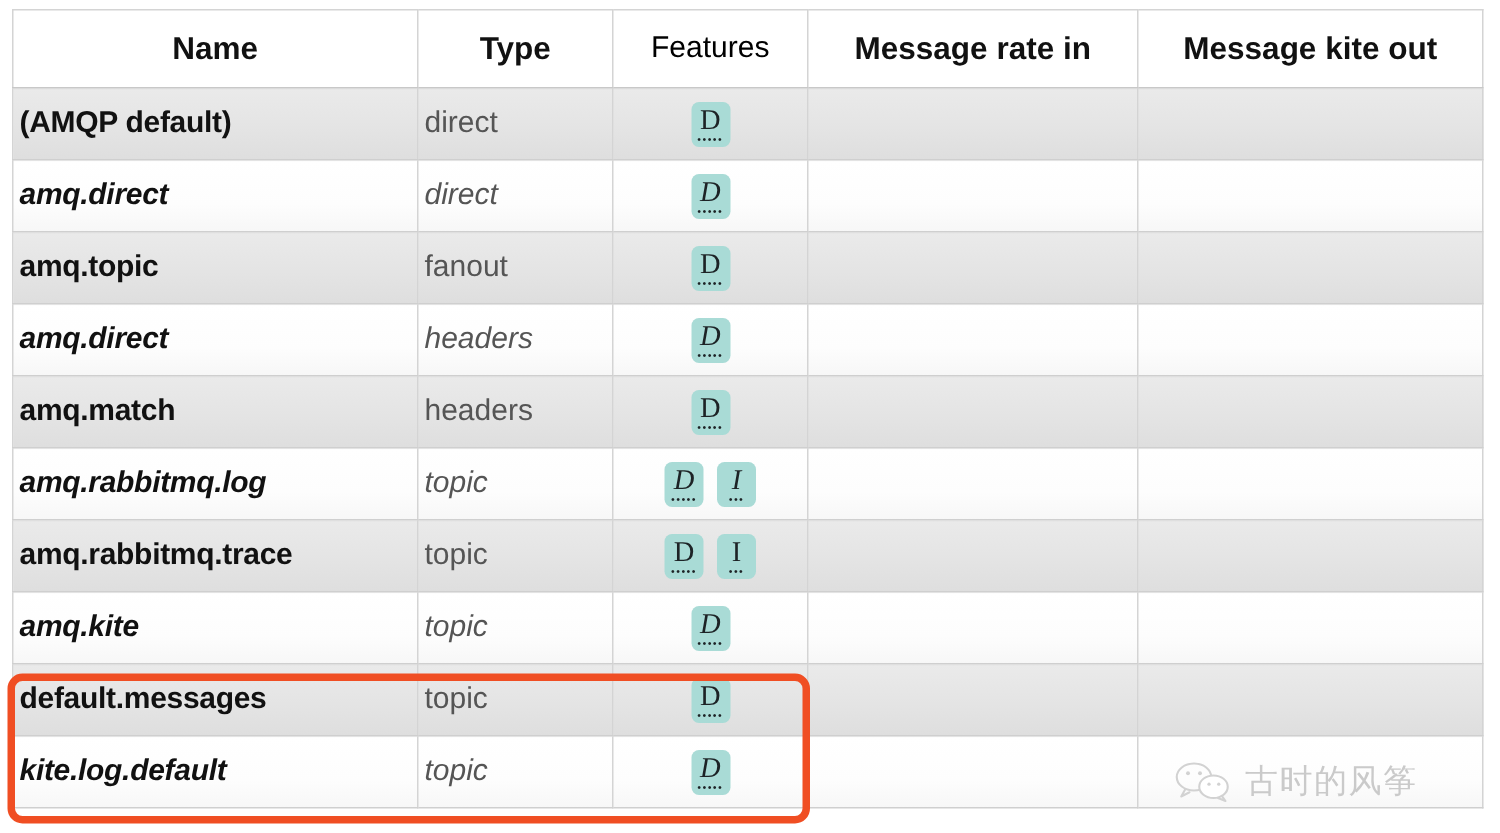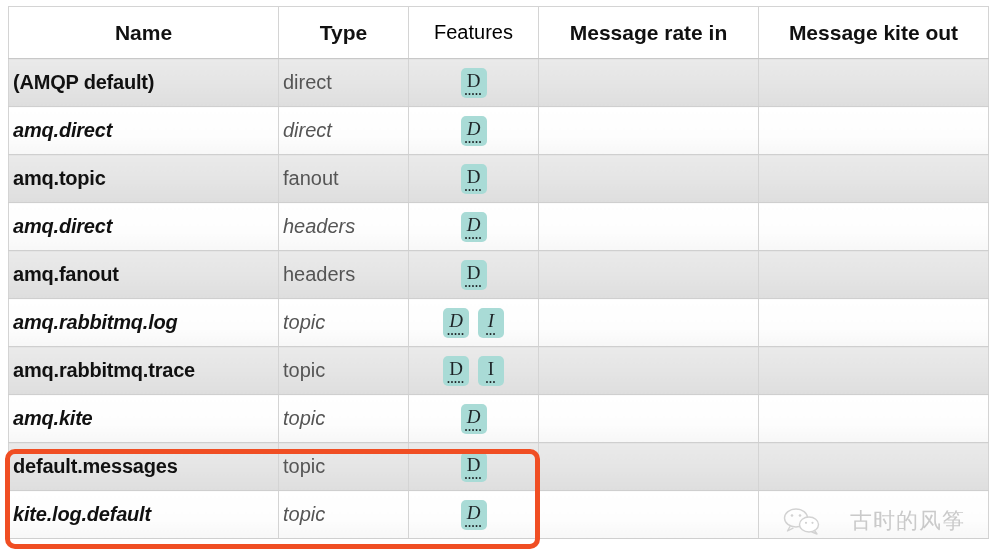--- a/index.html
+++ b/index.html
@@ -243,21 +243,21 @@
                 <span class="badge" style="background: rgb(169, 219, 214); color: rgb(29, 35, 38);">
                   <span class="glyph">D</span>
                   <span class="dots">•••••</span>
                 </span>
               </div>
             </td>
             <td class="cell-rate"></td>
             <td class="cell-rate"></td>
           </tr>
           <tr class="odd">
-            <td class="cell-name">amq.fanout</td>
+            <td class="cell-name">amq.match</td>
             <td class="cell-type">headers</td>
             <td class="cell-features">
               <div class="badges">
                 <span class="badge" style="background: rgb(169, 219, 214); color: rgb(29, 35, 38);">
                   <span class="glyph">D</span>
                   <span class="dots">•••••</span>
                 </span>
               </div>
             </td>
             <td class="cell-rate"></td>
@@ -353,16 +353,16 @@
         <ellipse cx="14" cy="11" rx="11.5" ry="9"></ellipse>
         <path d="M8 19.5 L5.5 24 L11 21.2" stroke-linejoin="round" stroke-linecap="round" fill="none"></path>
         <circle cx="10" cy="8.5" r="1.3" fill="#d2d2d2" stroke="none"></circle>
         <circle cx="18" cy="8.5" r="1.3" fill="#d2d2d2" stroke="none"></circle>
         <ellipse cx="27" cy="17.5" rx="9.5" ry="7.5" fill="#ffffff"></ellipse>
         <path d="M32.5 23.5 L35 27 L30 25" stroke-linejoin="round" stroke-linecap="round" fill="none"></path>
         <circle cx="24" cy="15.8" r="1.1" fill="#d2d2d2" stroke="none"></circle>
         <circle cx="30.5" cy="15.8" r="1.1" fill="#d2d2d2" stroke="none"></circle>
       </svg>
     </span>
-    <span class="wm-text" style="color: rgb(202, 202, 202); margin-left: 20px;">古时的风筝</span>
+    <span class="wm-text" style="color: rgb(202, 202, 202);">古时的风筝</span>
   </div>
 
 </div>
 
 </body></html>

